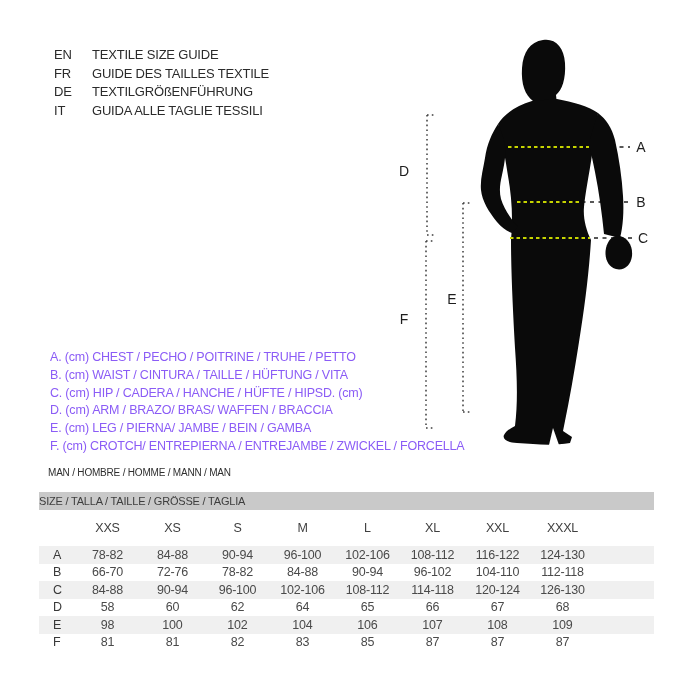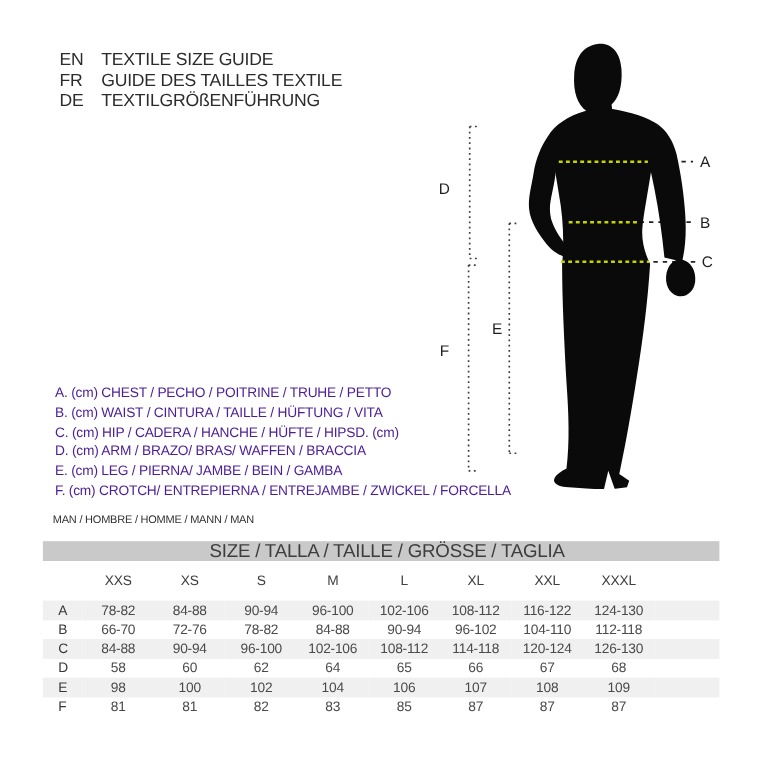--- a/index.html
+++ b/index.html
@@ -3,33 +3,33 @@
 <meta charset="utf-8">
 <style>
   html,body{margin:0;padding:0;background:#fff;}
   .canvas{
     position:relative;width:700px;height:700px;background:#fff;overflow:hidden;
     font-family:"Liberation Sans",sans-serif;color:#2f2f2f;
     -webkit-font-smoothing:antialiased;
   }
   
   .languages{position:absolute;left:54px;top:46px;}
-  .lang-row{display:flex;height:18.7px;line-height:18.7px;font-size:16px;letter-spacing:-.2px;color:#2b2b2b;}
+  .lang-row{display:flex;height:18.7px;line-height:18.7px;font-size:13px;letter-spacing:-.2px;color:#2b2b2b;}
   .lang-code{width:38px;flex:0 0 38px;}
   
   .measure-list{position:absolute;left:50px;top:349px;}
-  .measure-row{height:17.8px;line-height:17.8px;font-size:12.5px;letter-spacing:-.2px;color:#4c1d95;white-space:nowrap;}
+  .measure-row{height:17.8px;line-height:17.8px;font-size:12.5px;letter-spacing:-.2px;color:#8b5cf6;white-space:nowrap;}
   .gender-line{position:absolute;left:48px;top:465px;height:16px;line-height:16px;font-size:10px;letter-spacing:-.2px;color:#2f2f2f;}
   
   .diagram-svg{position:absolute;left:0;top:0;width:700px;height:700px;}
   .marker-label{position:absolute;transform:translate(-50%,-50%);font-size:14px;color:#1e1e1e;letter-spacing:0;}
   
   .table-wrap{position:absolute;left:39px;top:492px;width:615px;}
   .table-header-bar{height:18px;line-height:18px;background:#c9c9c9;color:#3d3d3d;
-    font-size:17px;letter-spacing:-.2px;padding-left:11px;box-sizing:border-box;text-align:center;}
+    font-size:11px;letter-spacing:-.2px;box-sizing:border-box;}
   table.size-grid{border-collapse:collapse;table-layout:fixed;width:615px;}
   table.size-grid col.c-label{width:36px;}
   table.size-grid col.c-size{width:65px;}
   table.size-grid col.c-fill{width:auto;}
   table.size-grid th,table.size-grid td{
     padding:0;height:17.5px;font-size:12.5px;font-weight:normal;
     text-align:center;vertical-align:middle;color:#4a4a4a;letter-spacing:-.2px;}
   table.size-grid thead th{height:36px;color:#3f3f3f;}
   table.size-grid tbody th{text-align:left;padding-left:14px;color:#383838;}
   table.size-grid tbody tr:nth-child(odd){background:#f0f0f0;}
@@ -44,20 +44,24 @@
       <span class="lang-code">EN</span>
       <span class="lang-label">TEXTILE SIZE GUIDE</span>
     </div>
     <div class="lang-row">
       <span class="lang-code">FR</span>
       <span class="lang-label">GUIDE DES TAILLES TEXTILE</span>
     </div>
     <div class="lang-row">
       <span class="lang-code">DE</span>
       <span class="lang-label">TEXTILGRÖßENFÜHRUNG</span>
+    </div>
+    <div class="lang-row">
+      <span class="lang-code">IT</span>
+      <span class="lang-label">GUIDA ALLE TAGLIE TESSILI</span>
     </div>
   </section>
 
   <section class="measure-list">
     <div class="measure-row">A. (cm) CHEST / PECHO / POITRINE / TRUHE / PETTO</div>
     <div class="measure-row">B. (cm) WAIST / CINTURA / TAILLE / HÜFTUNG / VITA</div>
     <div class="measure-row">C. (cm) HIP / CADERA / HANCHE / HÜFTE / HIPSD. (cm)</div>
     <div class="measure-row">D. (cm) ARM / BRAZO/ BRAS/ WAFFEN / BRACCIA</div>
     <div class="measure-row">E. (cm) LEG / PIERNA/ JAMBE / BEIN / GAMBA</div>
     <div class="measure-row">F. (cm) CROTCH/ ENTREPIERNA / ENTREJAMBE / ZWICKEL / FORCELLA</div>

